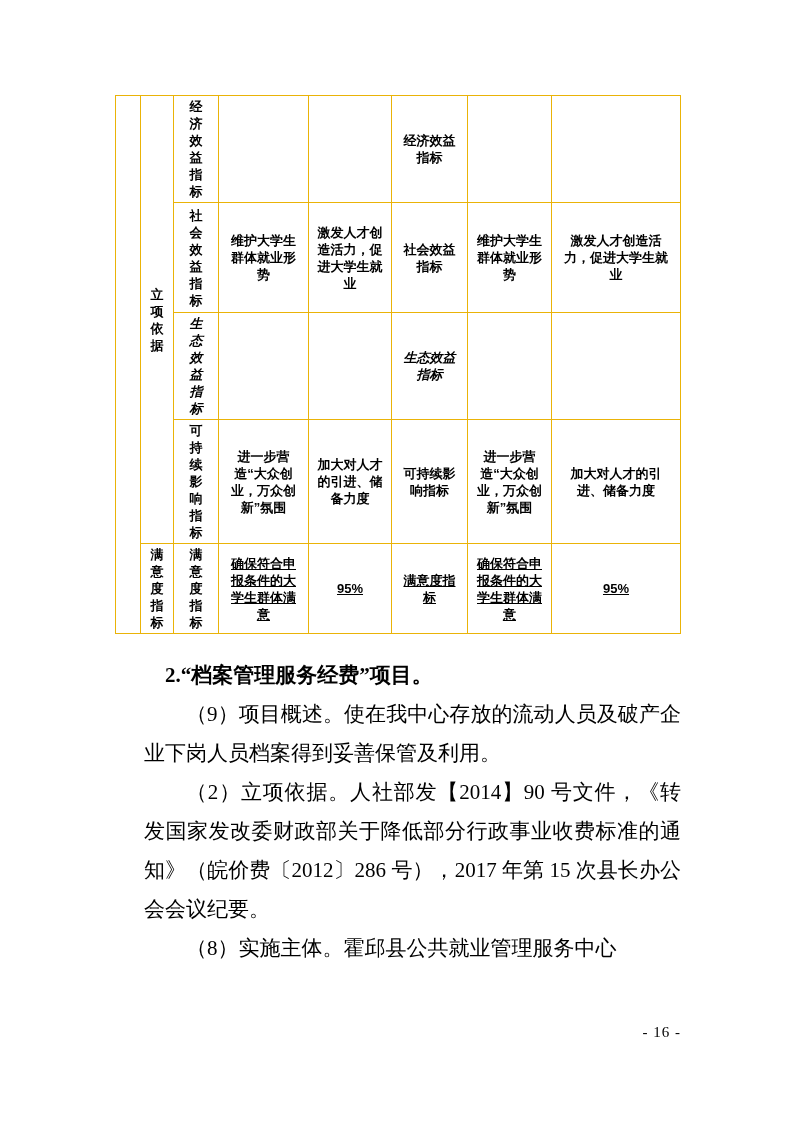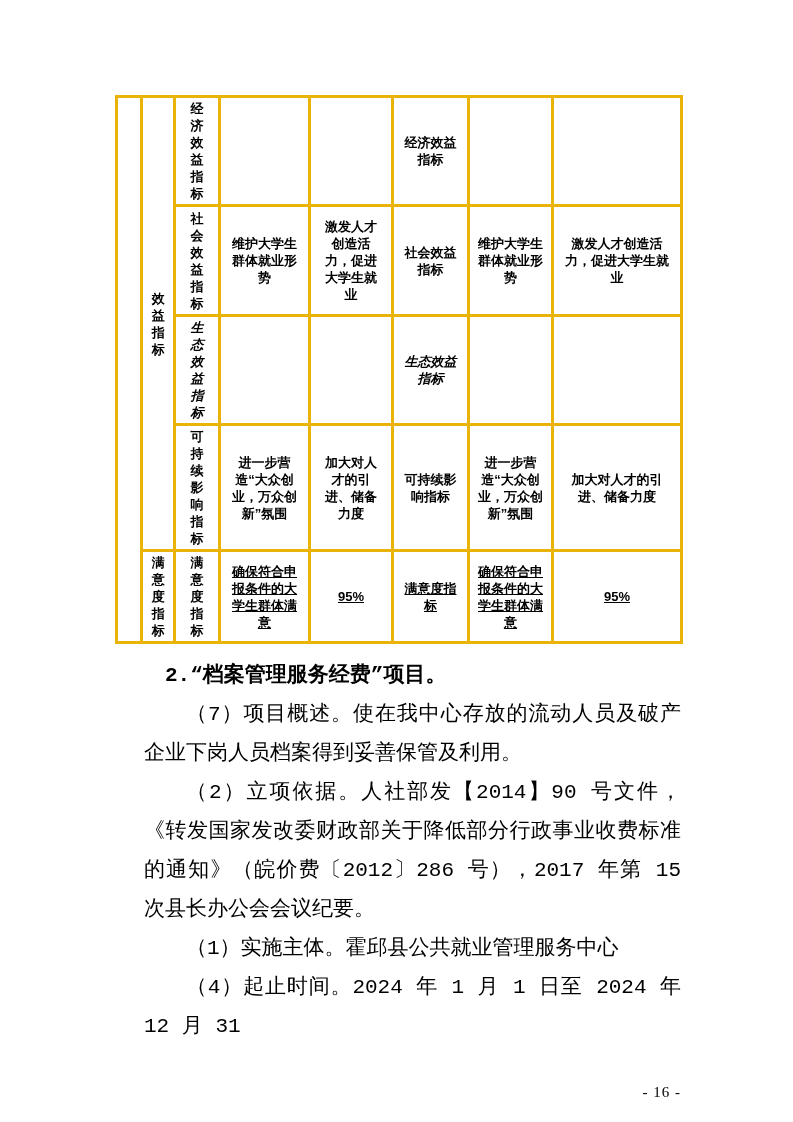--- a/index.html
+++ b/index.html
@@ -15,21 +15,21 @@
   }
 
   
   .tablewrap { position: absolute; left: 115px; top: 95px; }
   table.perf {
     border-collapse: collapse;
     table-layout: fixed;
     width: 565px;
   }
   table.perf td {
-    border: 3px solid #eab308;
+    border: 1px solid #eab308;
     text-align: center;
     vertical-align: middle;
     font-family: "Liberation Sans", "DejaVu Sans", sans-serif;
     font-weight: bold;
     font-size: 13px;
     line-height: 17px;
     padding: 2px 8px;
     overflow: hidden;
   }
   .row1 { height: 105px; }
@@ -47,33 +47,32 @@
 
   
   .bodytext {
     position: absolute;
     left: 144px;
     top: 656px;
     width: 537px;
     font-size: 21px;
     line-height: 39px;
     text-align: justify;
-    font-family: Liberation Mono, monospace;
   }
   .heading {
     font-weight: bold;
     text-indent: 1em;
     text-align: left;
   }
   .para { text-indent: 2em; }
 
   
   .footer {
     position: absolute;
-    top: 1084px;
+    top: 1024px;
     right: 112px;
     font-size: 15px;
     letter-spacing: 1px;
   }
 </style>
 </head>
 <body>
 
 <div class="page">
 
@@ -85,21 +84,21 @@
         <col style="width:45px">
         <col style="width:90px">
         <col style="width:83px">
         <col style="width:76px">
         <col style="width:84px">
         <col style="width:129px">
       </colgroup>
       <tbody>
           <tr class="row1">
         <td rowspan="5" class="tight"></td>
-        <td rowspan="4" class="tight"><span class="vtext">效益指标</span></td>
+        <td rowspan="4" class="tight"><span class="vtext">立项依据</span></td>
         <td class="tight"><span class="vtext">经济效益指标</span></td>
         <td></td>
         <td></td>
         <td>经济效益指标</td>
         <td></td>
         <td></td>
       </tr>
       <tr class="row2">
         <td class="tight"><span class="vtext">社会效益指标</span></td>
         <td>维护大学生群体就业形势</td>
@@ -132,21 +131,20 @@
         <td>满意度指标</td>
         <td>确保符合申报条件的大学生群体满意</td>
         <td>95%</td>
       </tr>
     </tbody>
       </table>
   </div>
 
   <div class="bodytext">
     <p class="heading">2.“档案管理服务经费”项目。</p>
-    <p class="para">（7）项目概述。使在我中心存放的流动人员及破产企业下岗人员档案得到妥善保管及利用。</p>
+    <p class="para">（9）项目概述。使在我中心存放的流动人员及破产企业下岗人员档案得到妥善保管及利用。</p>
     <p class="para">（2）立项依据。人社部发【2014】90 号文件，《转发国家发改委财政部关于降低部分行政事业收费标准的通知》（皖价费〔2012〕286 号），2017 年第 15 次县长办公会会议纪要。</p>
-    <p class="para">（1）实施主体。霍邱县公共就业管理服务中心</p>
-    <p class="para">（4）起止时间。2024 年 1 月 1 日至 2024 年 12 月 31</p>
+    <p class="para">（8）实施主体。霍邱县公共就业管理服务中心</p>
   </div>
 
   <div class="footer">- 16 -</div>
 
 </div>
 
 </body></html>

